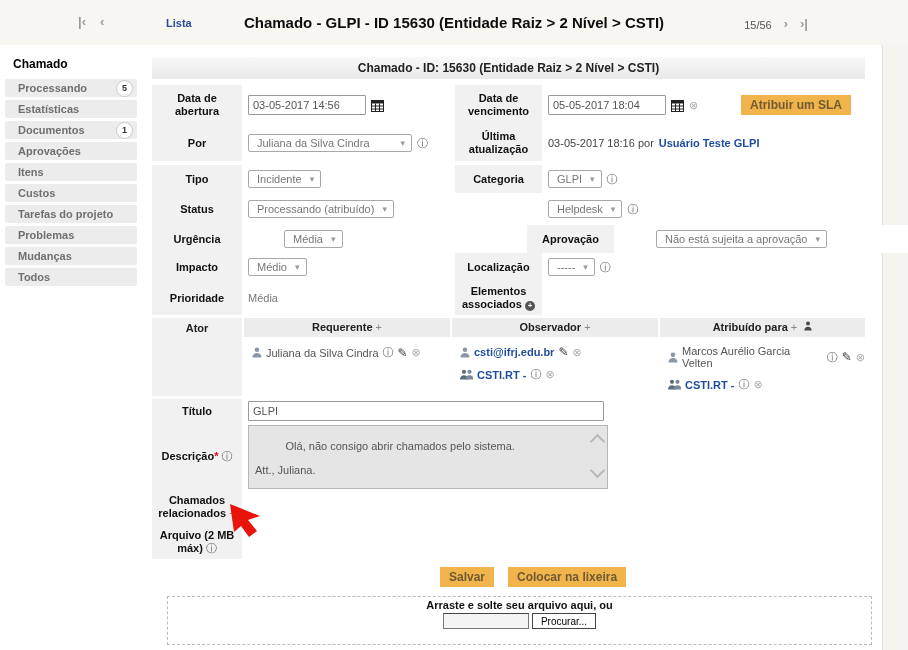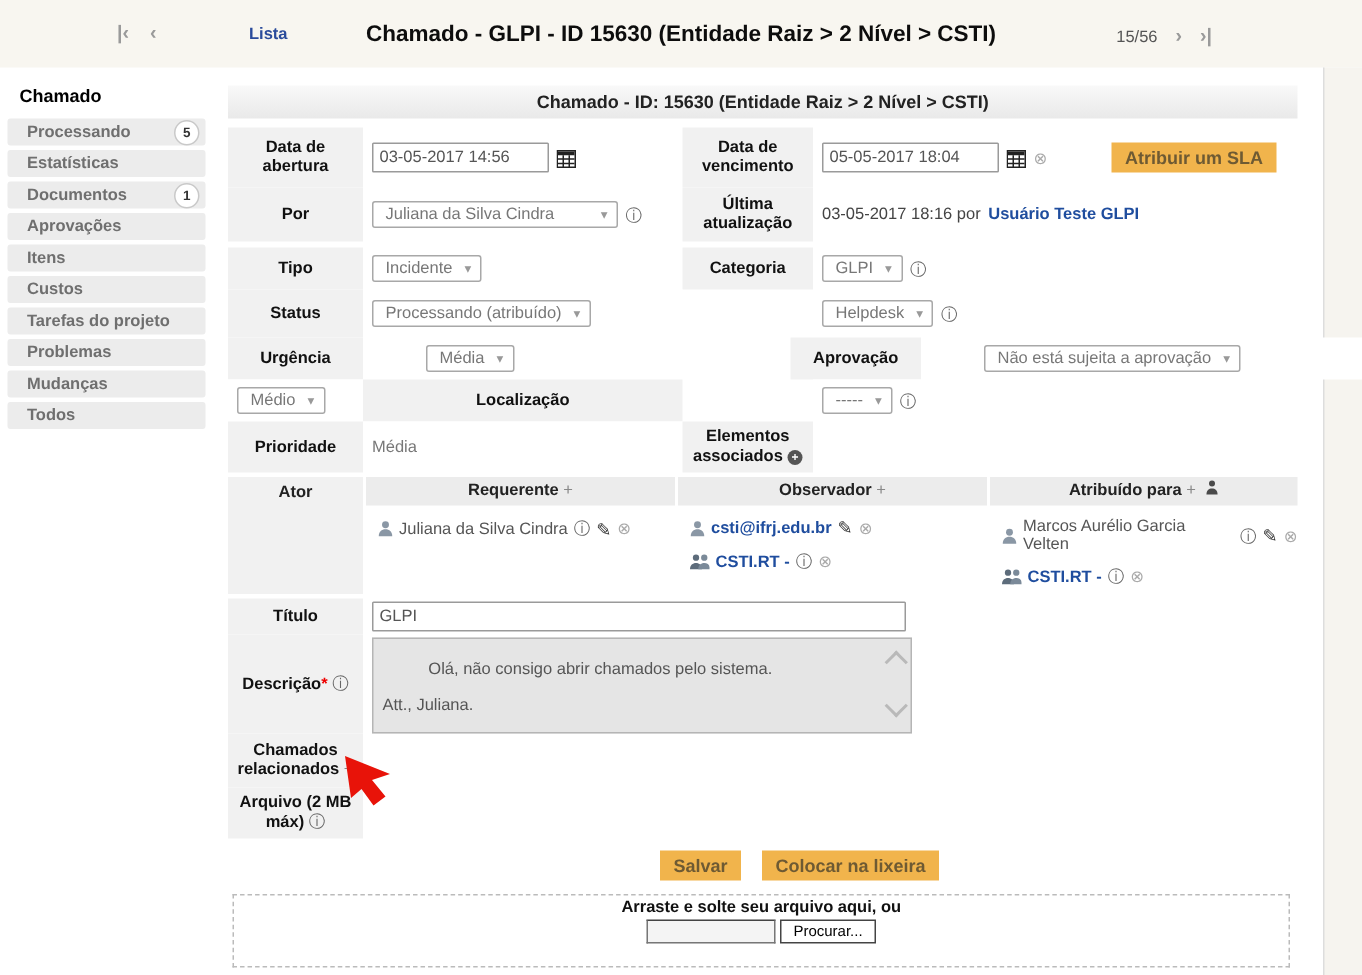--- a/index.html
+++ b/index.html
@@ -57,21 +57,21 @@
   .actor-col .head .plus{color:#888;font-weight:normal;cursor:pointer;}
   .actor-entry{display:flex;align-items:center;gap:4px;font-size:11px;color:#555;margin:8px 0 4px 8px;}
   
   .desc-box{position:relative;width:336px;height:58px;border:1px solid #b5b5b5;background:#e5e5e5;
             font-size:11px;color:#555;padding:2px 16px 2px 6px;white-space:pre-wrap;overflow:hidden;cursor:text;}
   .chev{position:absolute;right:4px;width:9px;height:9px;border:solid #b9b9b9;border-width:0 2px 2px 0;cursor:pointer;}
   .chev.up{top:10px;transform:rotate(-135deg);}
   .chev.down{bottom:12px;transform:rotate(45deg);}
   
   .action-row{margin-top:8px;display:flex;gap:14px;padding-left:288px;}
-  .dropzone{margin-top:9px;margin-left:3px;width:703px;height:45px;border:1px dashed #bbb;
+  .dropzone{margin-top:9px;margin-left:15px;width:703px;height:45px;border:1px dashed #bbb;
             text-align:center;padding-top:2px;}
   .dz-text{font-size:11px;font-weight:bold;color:#111;}
   .file-row{display:flex;justify-content:center;gap:3px;margin-top:2px;}
   .file-field{width:84px;height:14px;border:1px solid #777;border-top-color:#444;background:#f4f4f4;cursor:text;}
   .browse-btn{font-size:10px;border:1px solid #444;background:#fff;padding:1px 8px;cursor:pointer;
               font-family:"Liberation Sans",sans-serif;}
   
   .cursor{position:absolute;left:227px;top:503px;z-index:20;pointer-events:none;}
   .cal-icon{cursor:pointer;display:inline-flex;}
   .person-icon,.group-icon{display:inline-flex;flex:none;}
@@ -226,20 +226,21 @@
       </div>
       <div class="lbl">Aprovação</div>
       <div class="val" style="grid-column:4 / span 2;">
         <div class="sel">
           <span>Não está sujeita a aprovação</span>
           <span class="arrow">▾</span>
         </div>
       </div>
     </div>
     <div class="frow" style="height:28px;">
+      <div class="lbl">Impacto</div>
       <div class="val">
         <div class="sel">
           <span>Médio</span>
           <span class="arrow">▾</span>
         </div>
       </div>
       <div class="lbl">Localização</div>
       <div class="val" style="grid-column:4 / span 2;">
         <div class="sel">
           <span>-----</span>

